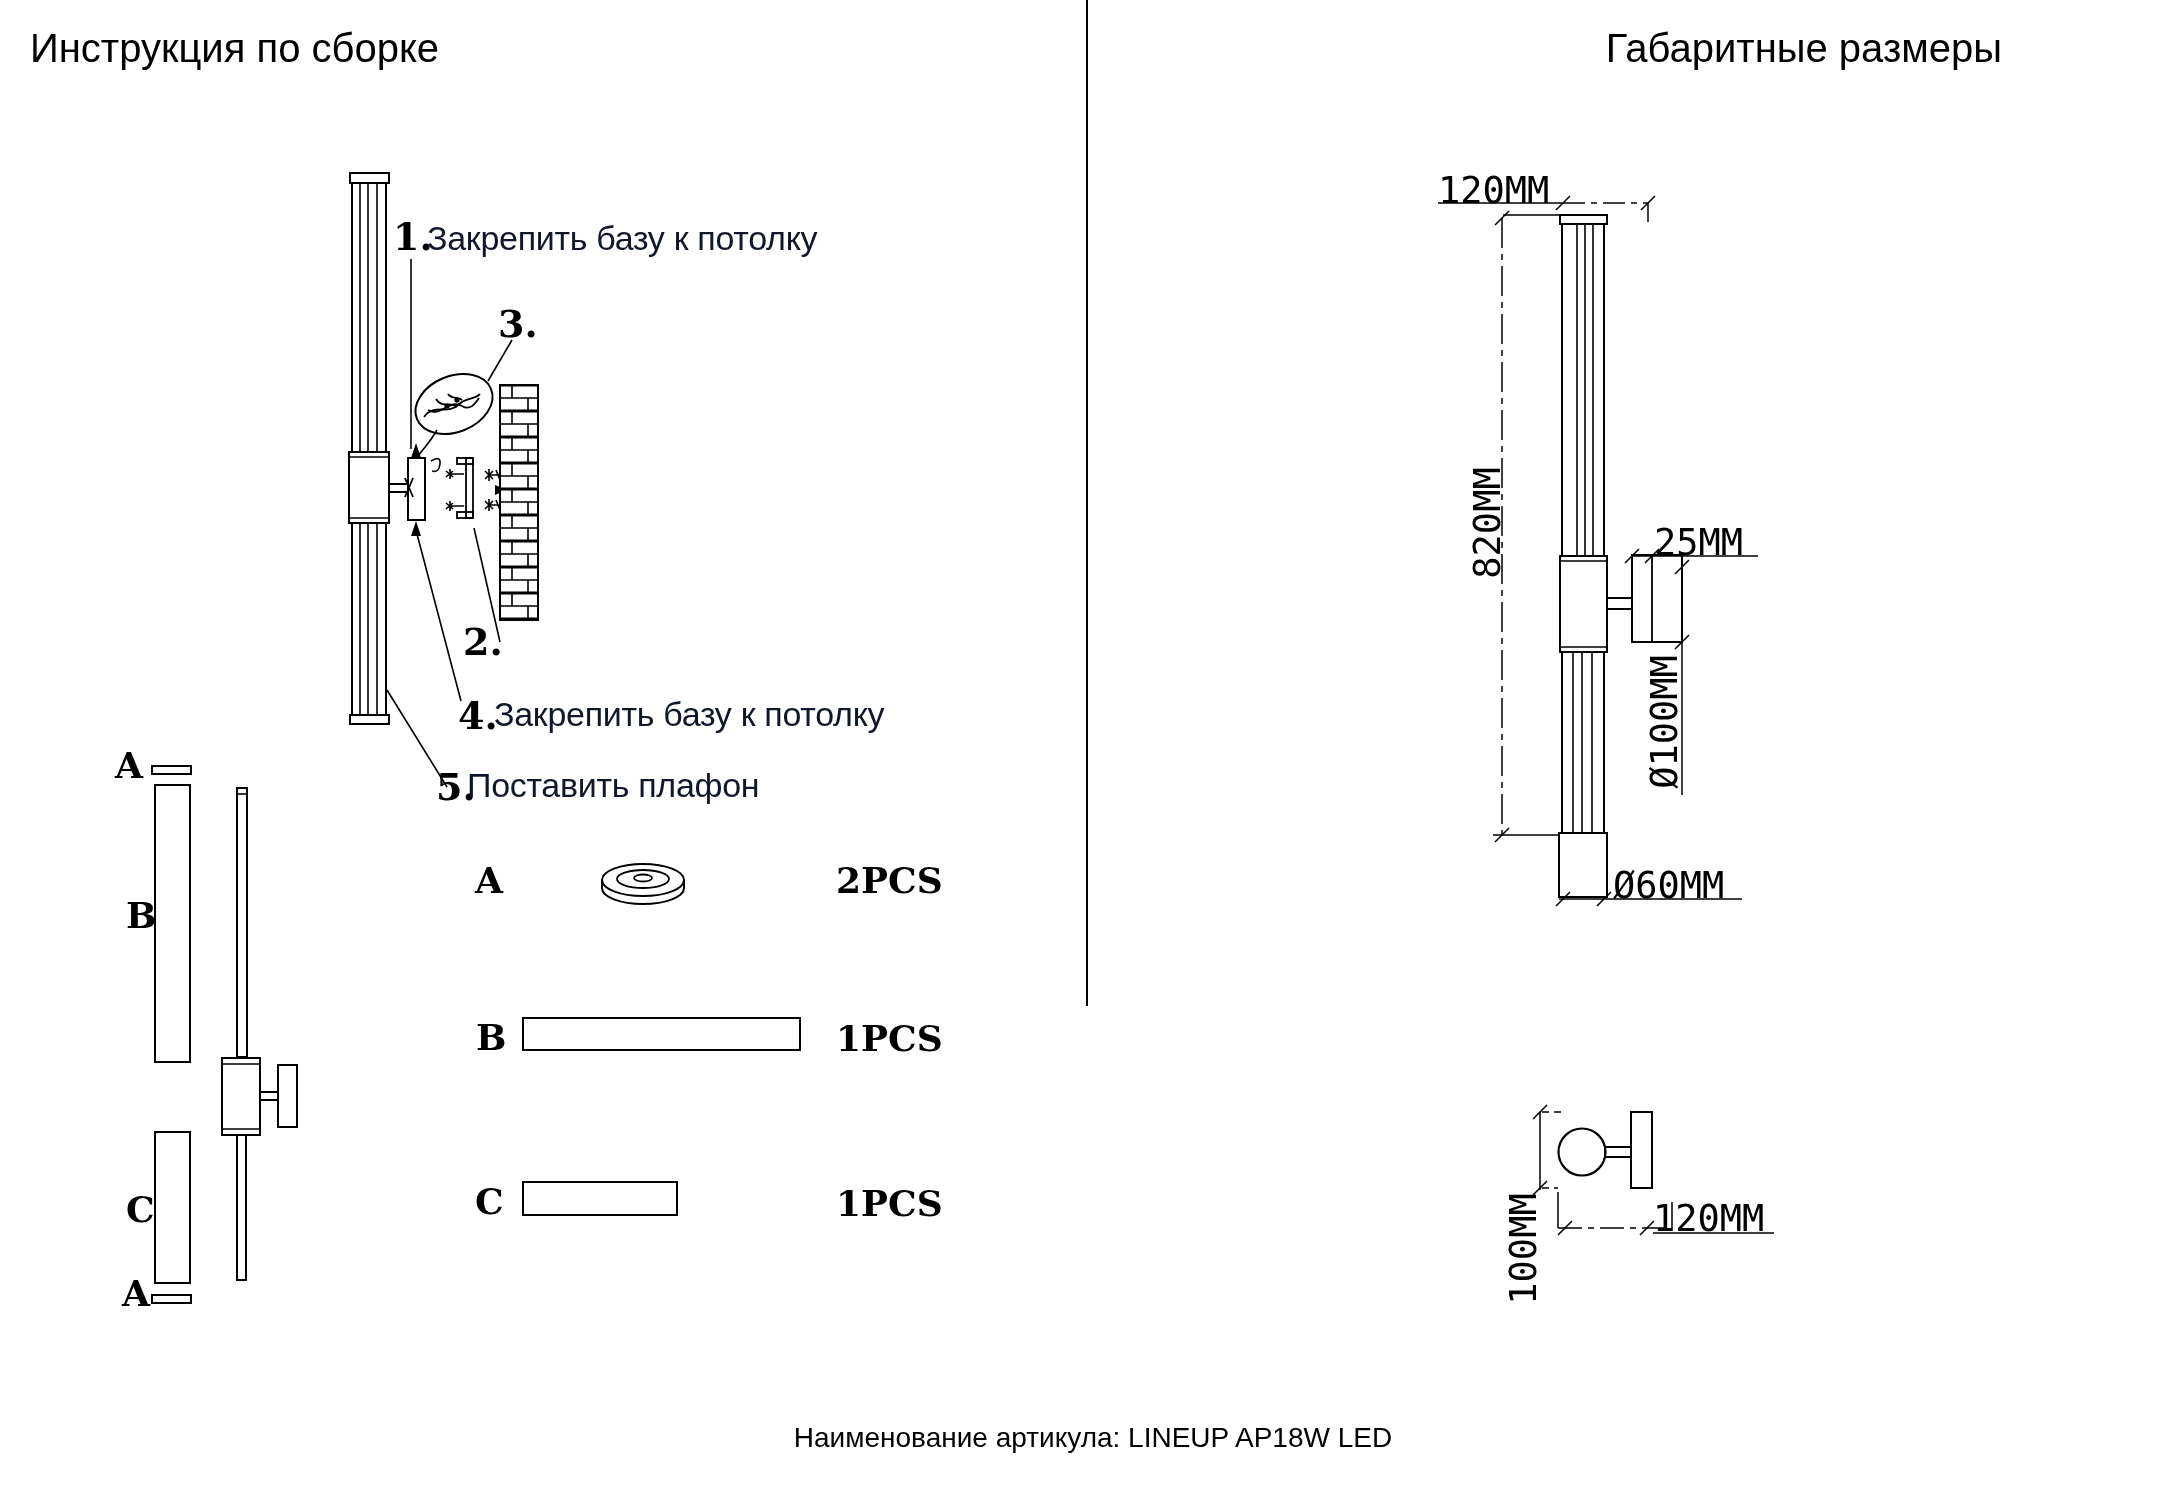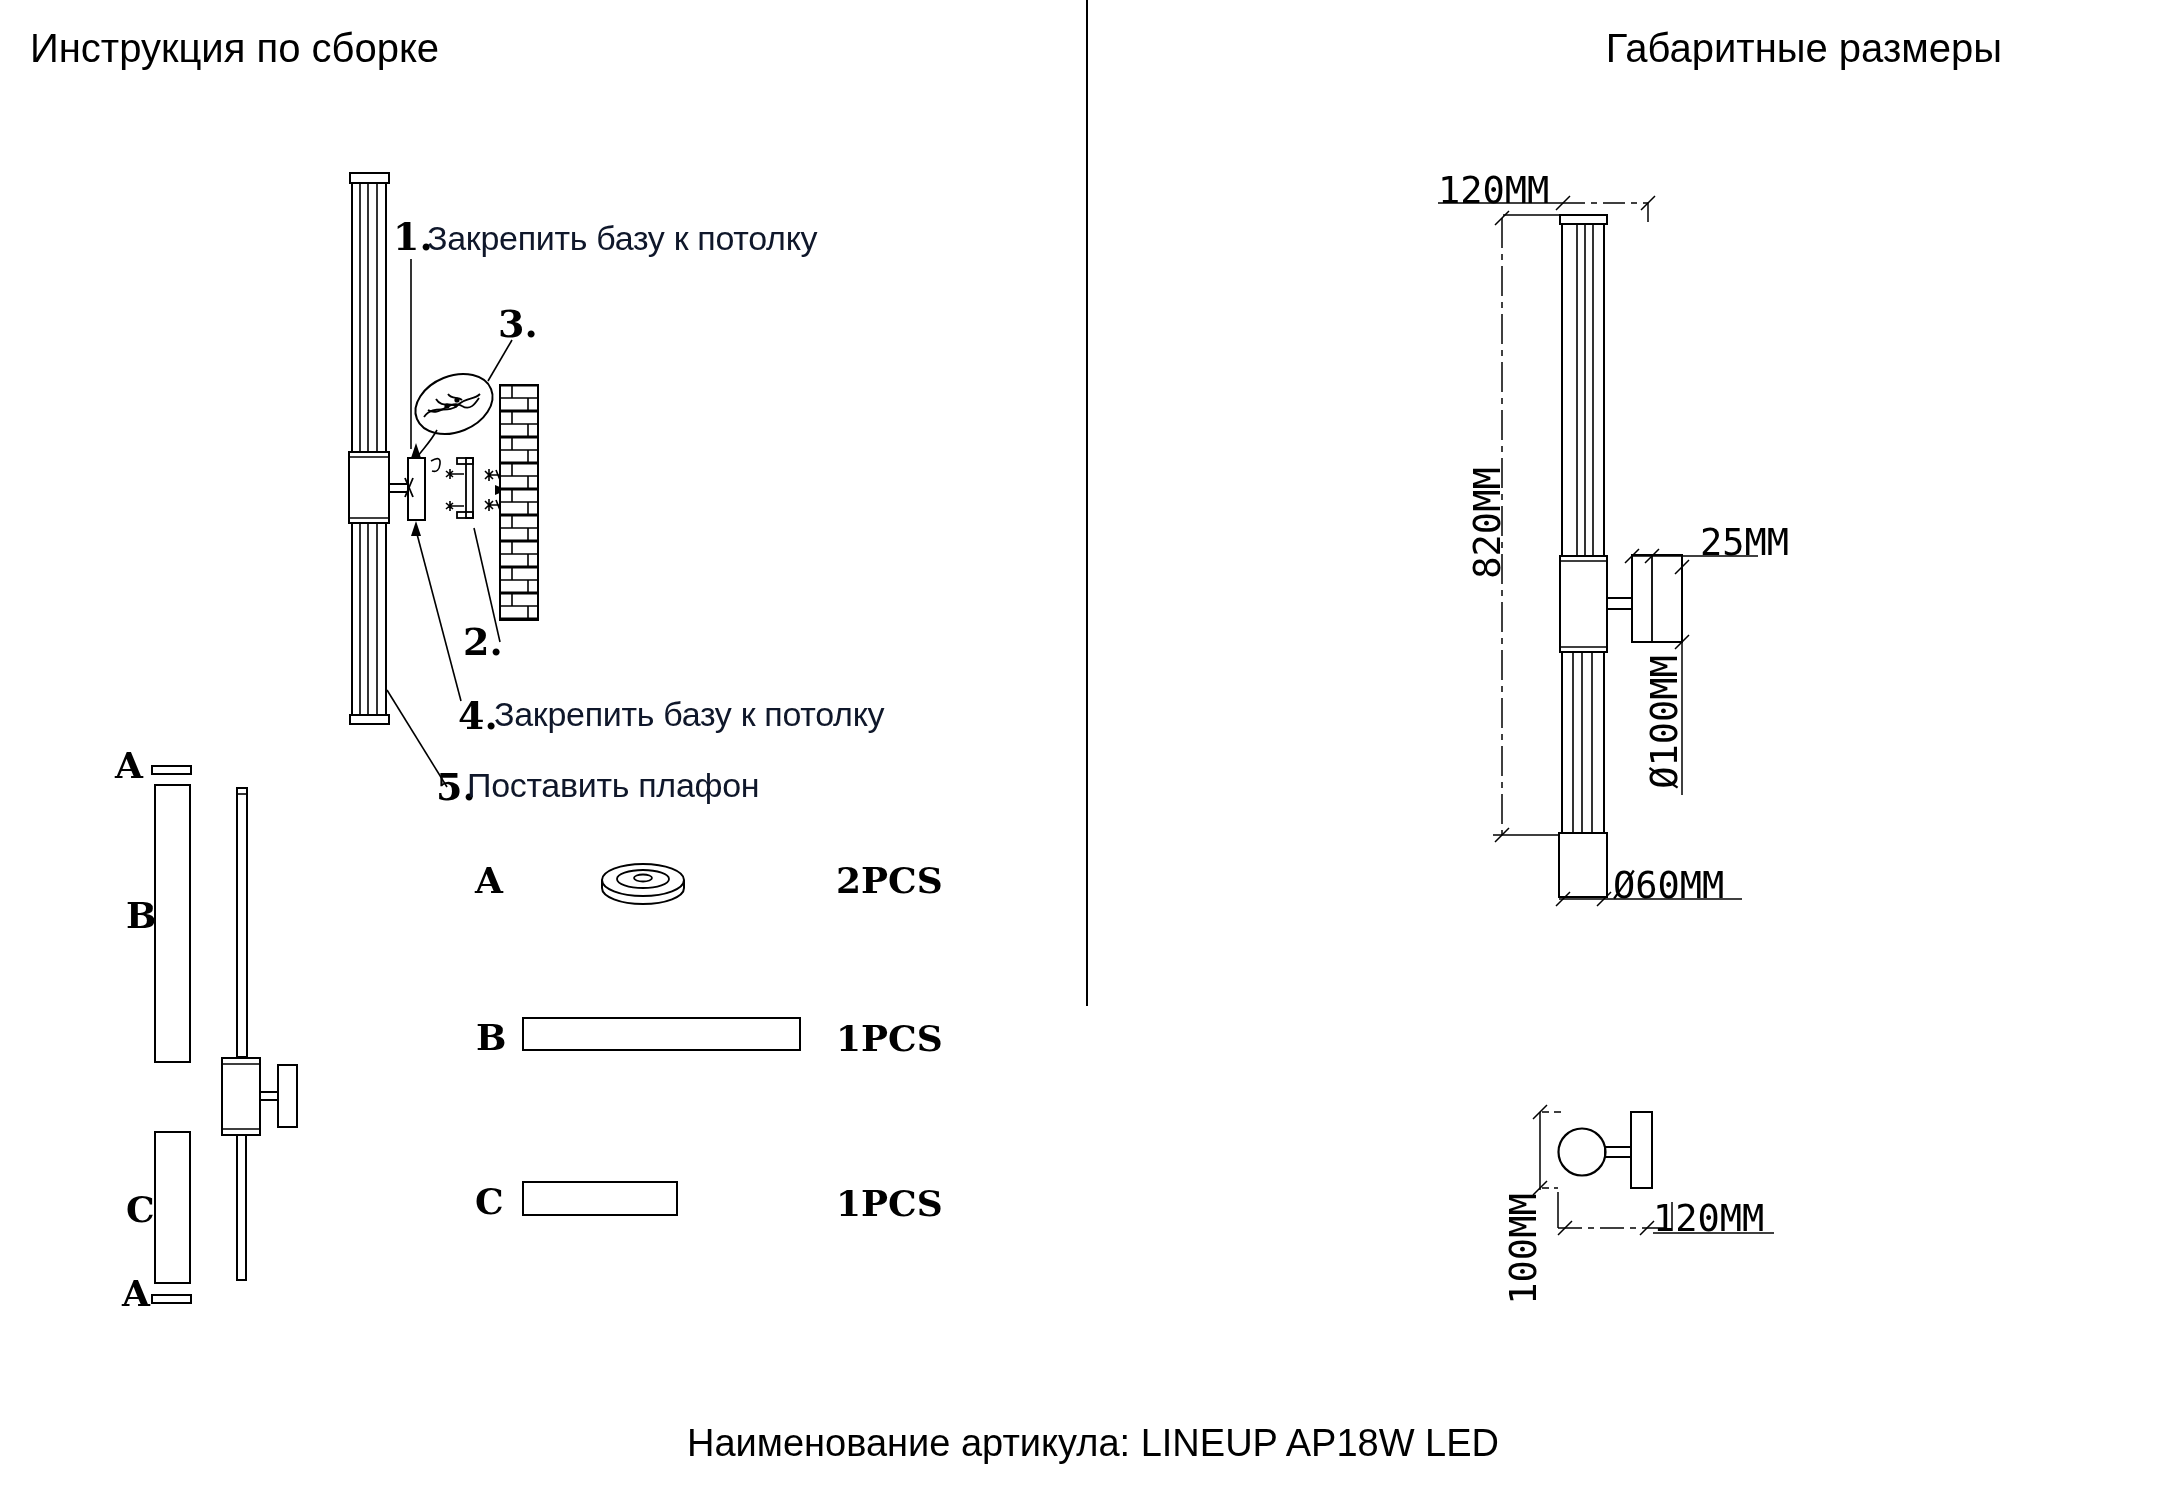--- a/index.html
+++ b/index.html
@@ -6,21 +6,21 @@
   html,body { background:#ffffff; }
   body { width:2174px; height:1500px; font-family:"Liberation Sans", sans-serif; color:#000; }
   .page { position:relative; width:2014px; height:1500px; background:#fff; overflow:hidden; }
   .abs { position:absolute; white-space:nowrap; }
   .title { font-size:40px; color:#000; }
   .step-num { font-family:"DejaVu Serif", serif; font-weight:700; font-size:38px; color:#000; }
   .step-text { font-size:34px; color:#0f172a; letter-spacing:-0.3px; }
   .slab { font-family:"DejaVu Serif", serif; font-weight:700; font-size:36px; color:#000; }
   .cad { font-family:"DejaVu Sans Mono", monospace; font-size:37px; color:#000; letter-spacing:0; }
   .rot { transform:translate(-50%,-50%) rotate(-90deg); transform-origin:center; }
-  .footer-text { font-size:38px; color:#000; }
+  .footer-text { font-size:28px; color:#000; }
   .divider { position:absolute; left:1086px; top:0; width:2px; height:1006px; background:#000; }
   svg.abs { overflow:visible; }
 </style>
 </head>
 <body>
 
 <div class="page">
 
   <div class="abs title" style="left:30px; top:26px;">Инструкция по сборке</div>
   <div class="abs title" style="right:12px; top:26px;">Габаритные размеры</div>
@@ -201,21 +201,21 @@
     <g stroke-width="1.5">
       <path d="M1558 1228 H1672" stroke-dasharray="24 6 6 6"></path>
       <path d="M1558 1192 V1228 M1672 1202 V1228"></path>
       <path d="M1558 1235 L1572 1221 M1640 1235 L1654 1221"></path>
       <path d="M1653 1233 H1774"></path>
     </g>
   </svg>
 
   <div class="abs cad" style="left:1438px; top:169px;">120MM</div>
   <div class="abs cad rot" style="left:1487px; top:523px;">820MM</div>
-  <div class="abs cad" style="left:1700px; top:521px;">25MM</div>
+  <div class="abs cad" style="left:1654px; top:521px;">25MM</div>
   <div class="abs cad rot" style="left:1664px; top:722px;">Ø100MM</div>
   <div class="abs cad" style="left:1613px; top:864px;">Ø60MM</div>
   <div class="abs cad rot" style="left:1523px; top:1249px;">100MM</div>
   <div class="abs cad" style="left:1653px; top:1197px;">120MM</div>
 
   <div class="abs footer-text" style="left:1093px; top:1422px; transform:translateX(-50%);">Наименование артикула: LINEUP AP18W LED</div>
 
 </div>
 
 </body></html>

